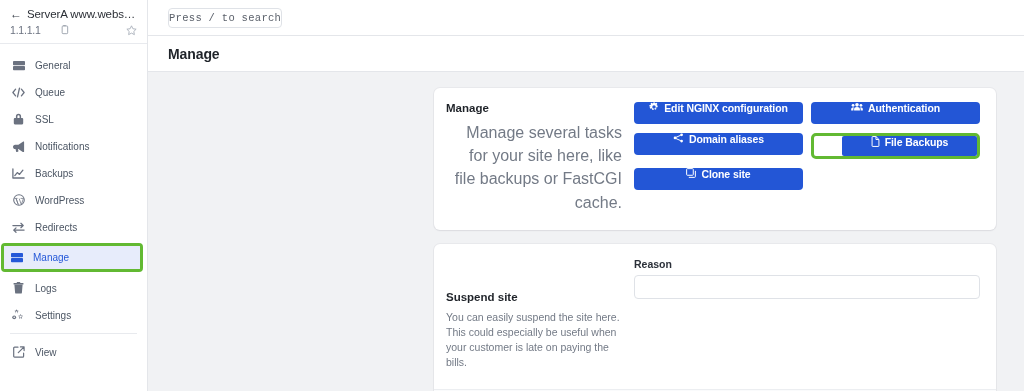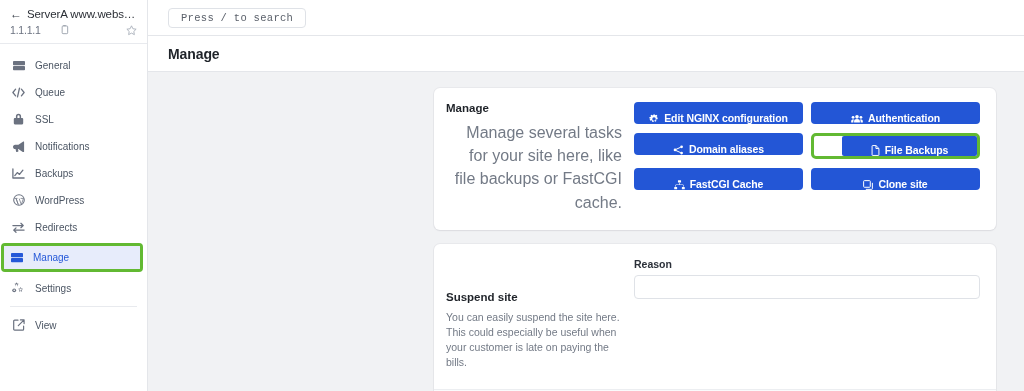--- a/index.html
+++ b/index.html
@@ -71,21 +71,21 @@
   .topbar {
     height: 36px; flex: 0 0 36px;
     display: flex; align-items: center;
     padding-left: 20px;
     border-bottom: 1px solid #e4e6ea;
     background: #ffffff;
   }
   .search-pill {
     border: 1px solid #dfe2e7;
     border-radius: 4px;
-    padding: 3px 12px;
+    padding: 3px 0;
     font-family: "Liberation Mono", monospace;
     font-size: 10.5px;
     color: #5b6personally; 
     color: #5b616b;
     background: #fff;
     letter-spacing: 0.3px;
     cursor: text;
   }
   .pagehead {
     height: 36px; flex: 0 0 36px;
@@ -126,21 +126,21 @@
   }
   .btn-blue {
     background: #2356d6;
     color: #ffffff;
     border: none;
     border-radius: 4px;
     height: 22px;
     font-size: 10.5px;
     font-weight: 700;
     font-family: "Liberation Sans", sans-serif;
-    display: flex; align-items: flex-end; justify-content: center; gap: 5px;
+    display: flex; align-items: flex-start; justify-content: center; gap: 5px;
     cursor: pointer;
     letter-spacing: -0.1px;
   }
   .btn-blue .b-ico { display: inline-flex; align-items: center; }
   .btn-highlight-wrap {
     border: 3px solid #62b932;
     border-radius: 5px;
     display: flex;
     padding-left: 28px;
   }
@@ -279,20 +279,30 @@
           <span class="nv-ico">
             <svg width="12" height="11" viewBox="0 0 12 11" fill="currentColor">
               <rect x="0" y="1" width="12" height="4.2" rx="0.8"></rect>
               <rect x="0" y="6" width="12" height="4.2" rx="0.8"></rect>
             </svg>
           </span>
           <span>Manage</span>
         </div>
       </div>
 
+      <div class="nav-item">
+        <span class="nv-ico">
+          <svg width="11" height="12" viewBox="0 0 11 12" fill="currentColor">
+            <path d="M1.4 2.6h8.2l-.7 8.1a1 1 0 01-1 .9H3.1a1 1 0 01-1-.9z"></path>
+            <rect x="0.5" y="1" width="10" height="1.4" rx="0.5"></rect>
+            <rect x="3.7" y="0" width="3.6" height="1.3" rx="0.4"></rect>
+          </svg>
+        </span>
+        <span>Logs</span>
+      </div>
 
       <div class="nav-item">
         <span class="nv-ico">
           <svg width="13" height="12" viewBox="0 0 13 12" fill="currentColor">
             <path d="M4.6 0.3l.6 1.3 1.4.2-.9 1.1.25 1.4-1.35-.6-1.3.65.2-1.42-.95-1.06 1.4-.25z"></path>
             <circle cx="4.5" cy="3.3" r="1.05" fill="#ffffff"></circle>
             <path d="M8.6 5.1l.75 1.5 1.65.25-1.2 1.2.3 1.65-1.5-.78-1.5.78.3-1.65-1.2-1.2 1.65-.25z"></path>
             <circle cx="8.6" cy="7.6" r="1.15" fill="#ffffff"></circle>
             <circle cx="2.2" cy="8.3" r="1.9"></circle>
             <circle cx="2.2" cy="8.3" r="0.8" fill="#ffffff"></circle>
@@ -376,31 +386,20 @@
               <span class="b-ico">
                 <svg width="9" height="11" viewBox="0 0 10 12" fill="none" stroke="#ffffff" stroke-width="1.1" stroke-linejoin="round">
                   <path d="M1.2 1.1a.6.6 0 01.6-.6h3.7L8.8 3.7v7.2a.6.6 0 01-.6.6H1.8a.6.6 0 01-.6-.6z"></path>
                   <path d="M5.5 0.6v3.2h3.2"></path>
                 </svg>
               </span>
               <span>File Backups</span>
             </button>
           </div>
 
-          <button class="btn-blue">
-            <span class="b-ico">
-              <svg width="11" height="10" viewBox="0 0 12 11" fill="#ffffff">
-                <rect x="4.3" y="0.2" width="3.4" height="2.6" rx="0.4"></rect>
-                <rect x="0.2" y="7.6" width="3.2" height="2.6" rx="0.4"></rect>
-                <rect x="8.6" y="7.6" width="3.2" height="2.6" rx="0.4"></rect>
-                <path d="M5.65 2.9h.7v2.3h-.7zM1.5 7.4h.7V5.2h-.7zM9.8 7.4h.7V5.2h-.7zM1.5 4.9h9v.7h-9z"></path>
-              </svg>
-            </span>
-            <span>FastCGI Cache</span>
-          </button>
 
           <button class="btn-blue">
             <span class="b-ico">
               <svg width="10" height="10" viewBox="0 0 11 11" fill="none" stroke="#ffffff" stroke-width="1.1" stroke-linejoin="round">
                 <rect x="0.7" y="0.7" width="7.3" height="7.3" rx="0.8"></rect>
                 <path d="M3.1 10.3h6.4a.8.8 0 00.8-.8V3.1"></path>
               </svg>
             </span>
             <span>Clone site</span>
           </button>

